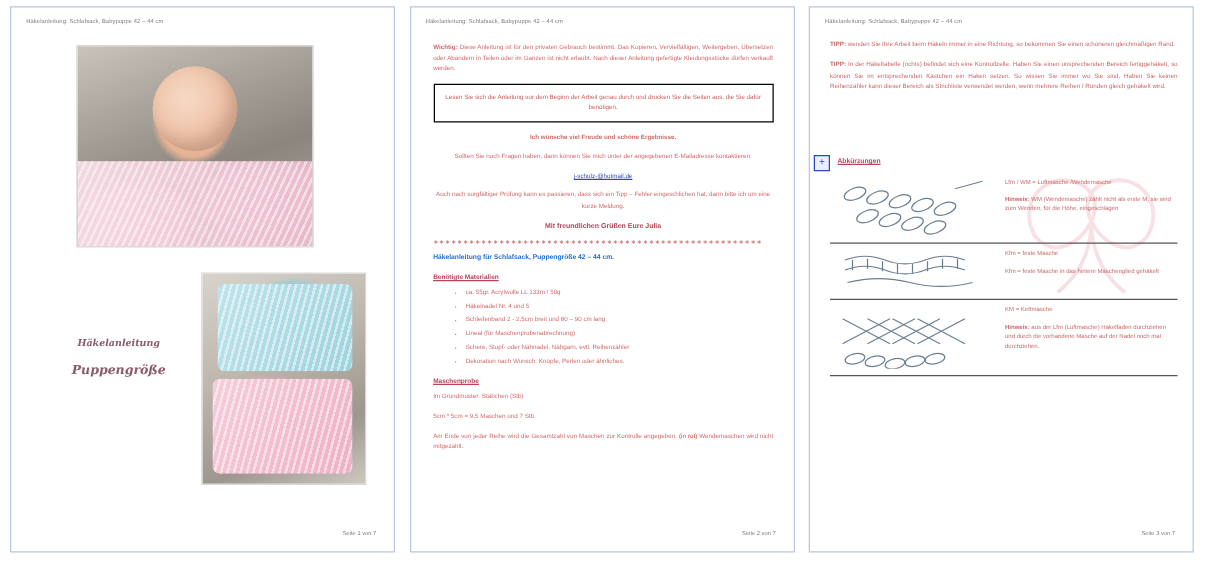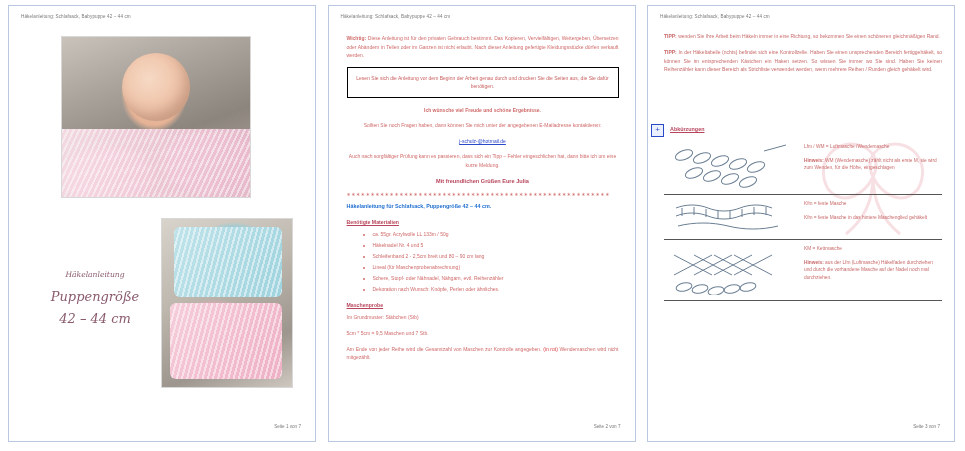--- a/index.html
+++ b/index.html
@@ -124,23 +124,24 @@
     position: absolute;
     left: 36px;
     top: 258px;
     width: 100px;
     color: #8a5a6d;
     font-family: "DejaVu Serif", serif;
     font-style: italic;
     font-size: 7.6px;
     line-height: 22px;
     text-align: center;
+    font-weight: bold;
   }
   .p1-title .l { display: block; white-space: nowrap; }
-  .p1-title .small { font-size: 13px; }
+  .p1-title .small { font-size: 10px; }
 
   
   .p2-body {
     position: absolute;
     left: 18px;
     top: 28px;
     width: 272px;
     font-size: 5px;
     line-height: 8.6px;
     color: #d06a6a;
@@ -271,21 +272,20 @@
 
   <div class="page p1">
     <div class="page-header">Häkelanleitung: Schlafsack, Babypuppe 42 – 44 cm</div>
 
     <div class="photo photo-baby"></div>
     <div class="photo photo-sack"></div>
 
     <div class="p1-title">
       <span class="l">Häkelanleitung</span>
       <span class="l small">Puppengröße</span>
-      <span class="l small">42 – 44 cm</span>
     </div>
 
     <div class="page-footer">Seite 1 von 7</div>
   </div>
 
   <div class="page p2">
     <div class="page-header">Häkelanleitung: Schlafsack, Babypuppe 42 – 44 cm</div>
 
     <div class="p2-body">
       <p>

